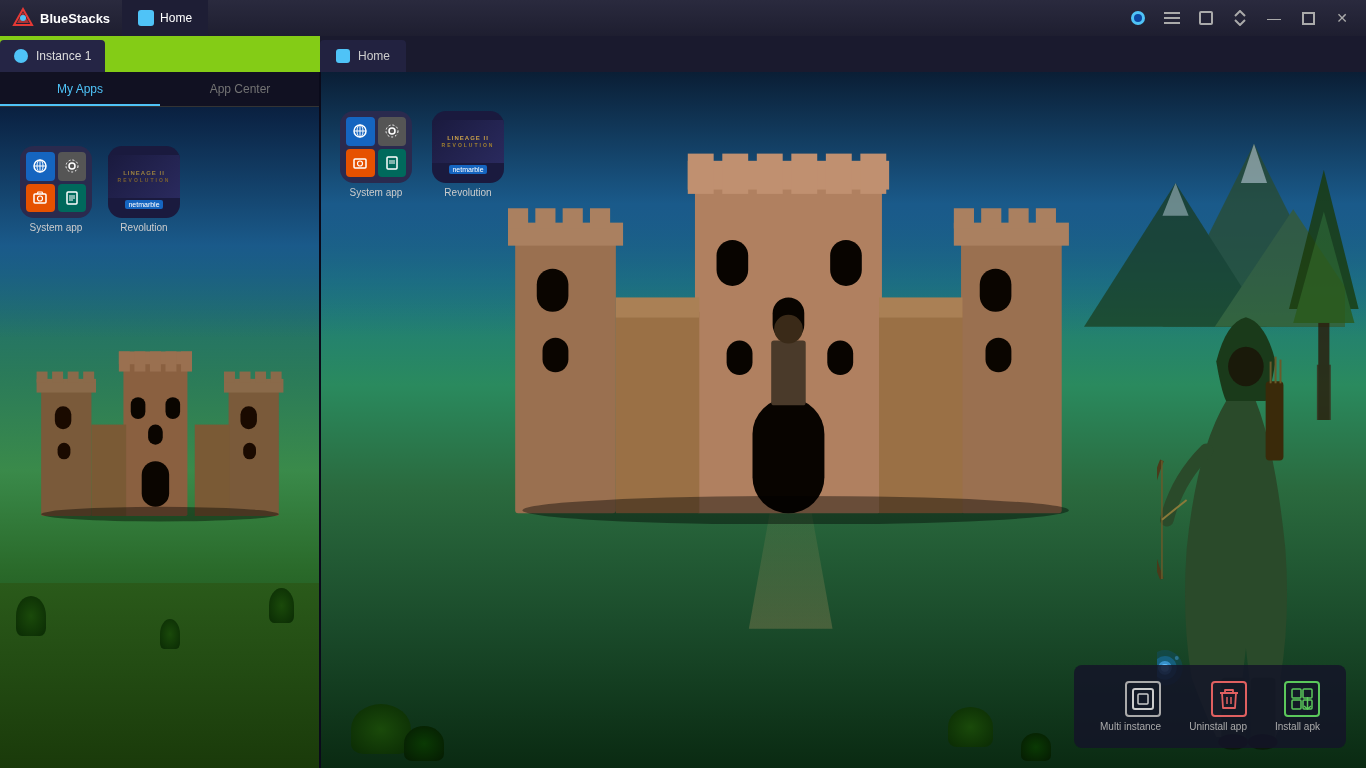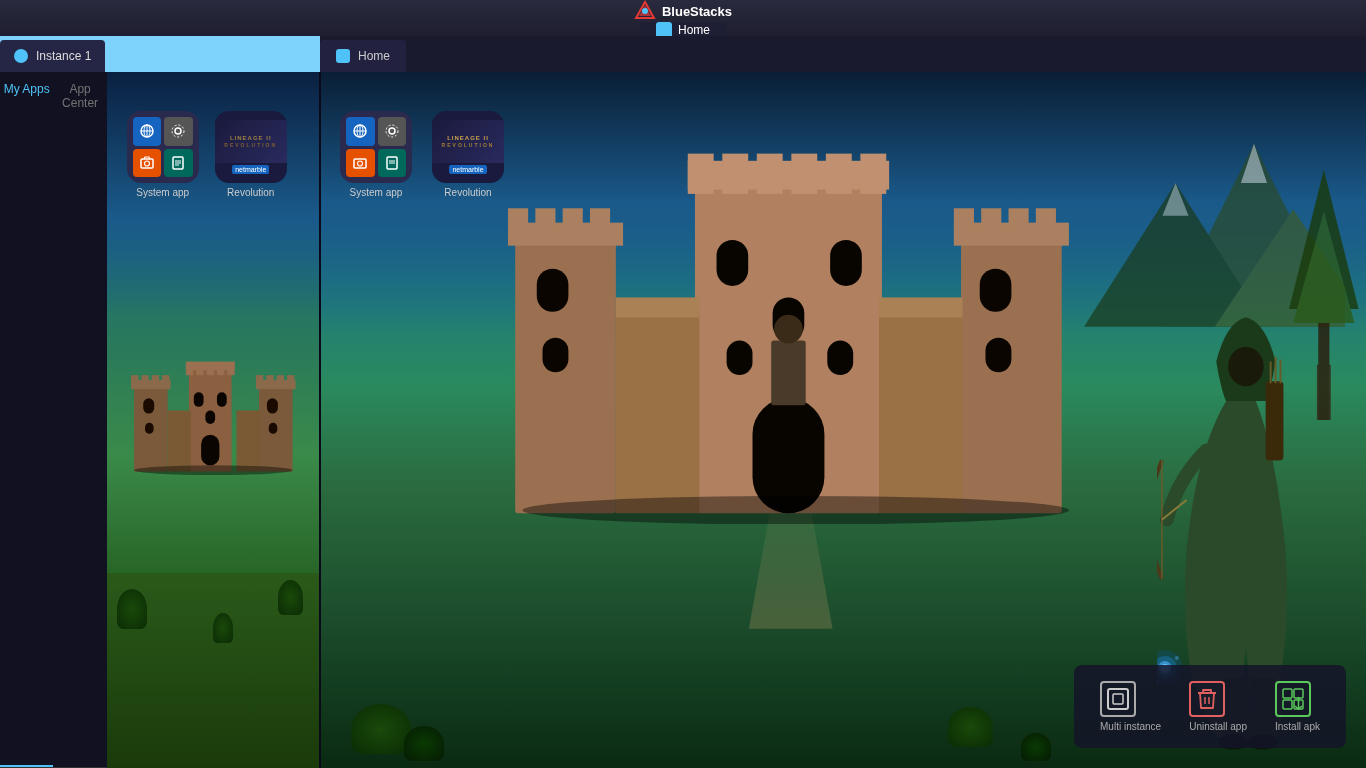--- a/index.html
+++ b/index.html
@@ -15,21 +15,20 @@
 
     
     .title-bar {
       height: 36px;
       background: linear-gradient(to bottom, #2a2a3e, #1e1e30);
       display: flex;
       align-items: center;
       position: absolute;
       top: 0; left: 0; right: 0;
       z-index: 100;
-      flex-direction: column;
     }
 
     .title-bar-logo {
       display: flex;
       align-items: center;
       padding: 0 12px;
       gap: 6px;
     }
 
     .bluestacks-logo {
@@ -76,21 +75,21 @@
       justify-content: center;
       color: #aaa;
       font-size: 14px;
       cursor: pointer;
       border-radius: 3px;
     }
 
     
     .tab-bar {
       height: 36px;
-      background: #7dd3fc;
+      background: #84cc16;
       display: flex;
       align-items: flex-end;
       position: absolute;
       top: 36px; left: 0;
       width: 320px;
       z-index: 100;
     }
 
     .instance-tab {
       display: flex;
@@ -133,21 +132,21 @@
 
     
     .left-panel {
       position: absolute;
       top: 72px;
       left: 0;
       width: 320px;
       bottom: 0;
       background: #111122;
       display: flex;
-      flex-direction: row;
+      flex-direction: column;
       overflow: hidden;
     }
 
     
     .left-nav-tabs {
       display: flex;
       border-bottom: 1px solid #333;
     }
 
     .left-nav-tab {
@@ -290,21 +289,21 @@
       display: flex;
       gap: 4px;
       background: rgba(20, 20, 40, 0.85);
       border-radius: 8px;
       padding: 10px 14px;
     }
 
     .toolbar-btn {
       display: flex;
       flex-direction: column;
-      align-items: flex-start;
+      align-items: flex-end;
       gap: 4px;
       padding: 6px 12px;
       cursor: pointer;
       color: #ccc;
     }
 
     .toolbar-icon {
       width: 36px;
       height: 36px;
       border: 2px solid #aaa;

